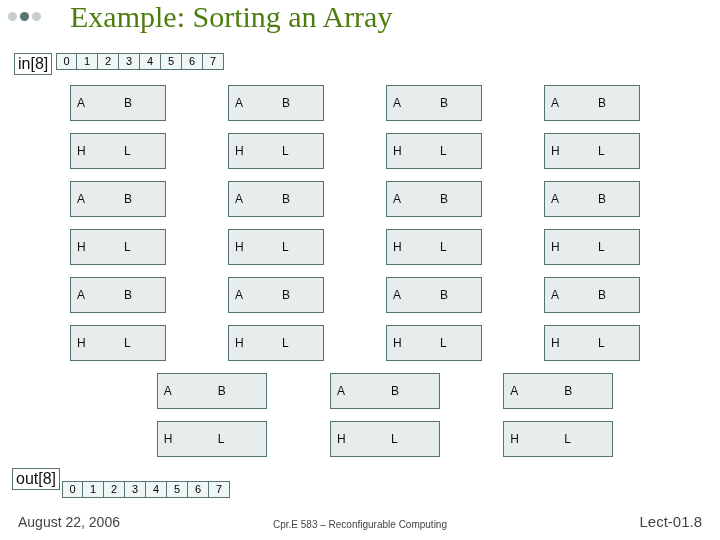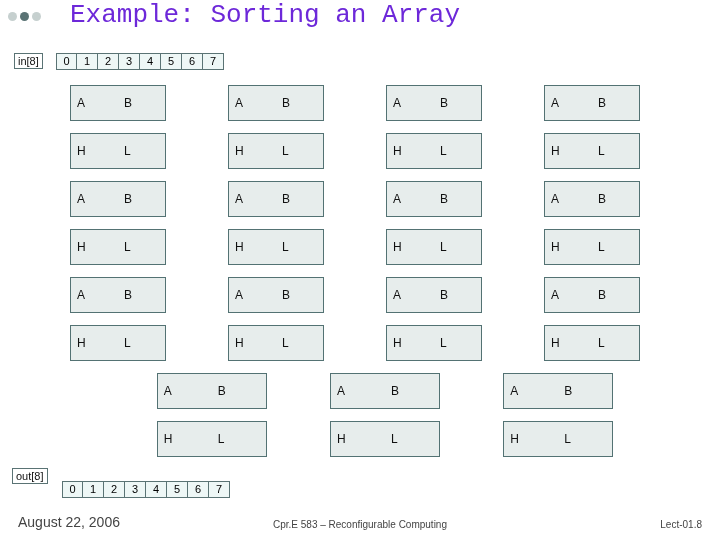--- a/index.html
+++ b/index.html
@@ -13,26 +13,26 @@
     overflow: hidden;
   }
   .bullets { position: absolute; top: 12px; left: 8px; display: flex; gap: 3px; }
   .bullets span {
     width: 9px; height: 9px; border-radius: 50%;
     background: #c6d0cf; display: inline-block;
   }
   .bullets span.dark { background: #5a7374; }
   h1.title {
     position: absolute; top: 0; left: 70px; margin: 0;
-    font-size: 26px; font-weight: 400; color: #6d28d9;
-    font-family: Liberation Mono, monospace;
+    font-size: 30px; font-weight: 400; color: #4d7c0f;
+    font-family: Liberation Serif, serif;
   }
   .io-label {
     position: absolute;
-    font-size: 11px;
+    font-size: 16px;
     border: 1px solid #5a7374;
     background: #fff;
     padding: 1px 3px;
     color: #111;
   }
   .idx-row { position: absolute; display: flex; }
   .idx-row .cell {
     width: 21px; height: 17px;
     border: 1px solid #5a7374;
     border-left: none;
@@ -70,21 +70,21 @@
   .footer-left {
     position: absolute; bottom: 10px; left: 18px;
     font-size: 14px; color: #444; margin-top: 17px;
   }
   .footer-center {
     position: absolute; bottom: 10px; left: 50%; transform: translateX(-50%);
     font-size: 10px; color: #444;
   }
   .footer-right {
     position: absolute; bottom: 10px; right: 18px;
-    font-size: 10px; color: #444; margin-top: 10px;
+    font-size: 15px; color: #444; margin-top: 10px;
   }
   .arrow-head { fill: #537273; }
 </style>
 </head>
 <body>
 
 <div class="bullets">
   <span></span>
     <span class="dark"></span>
     <span></span>

